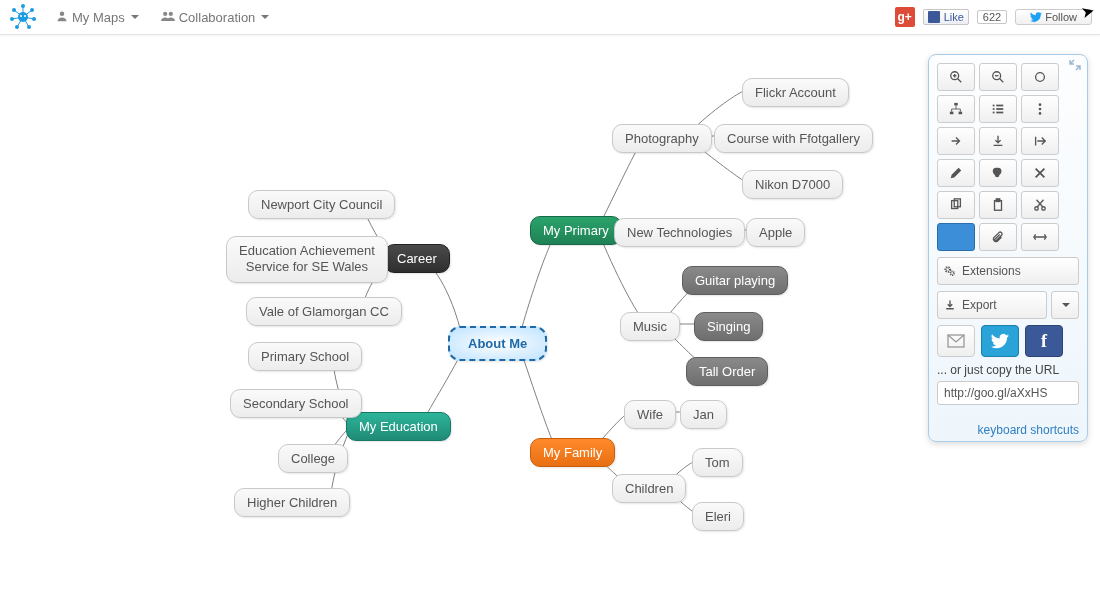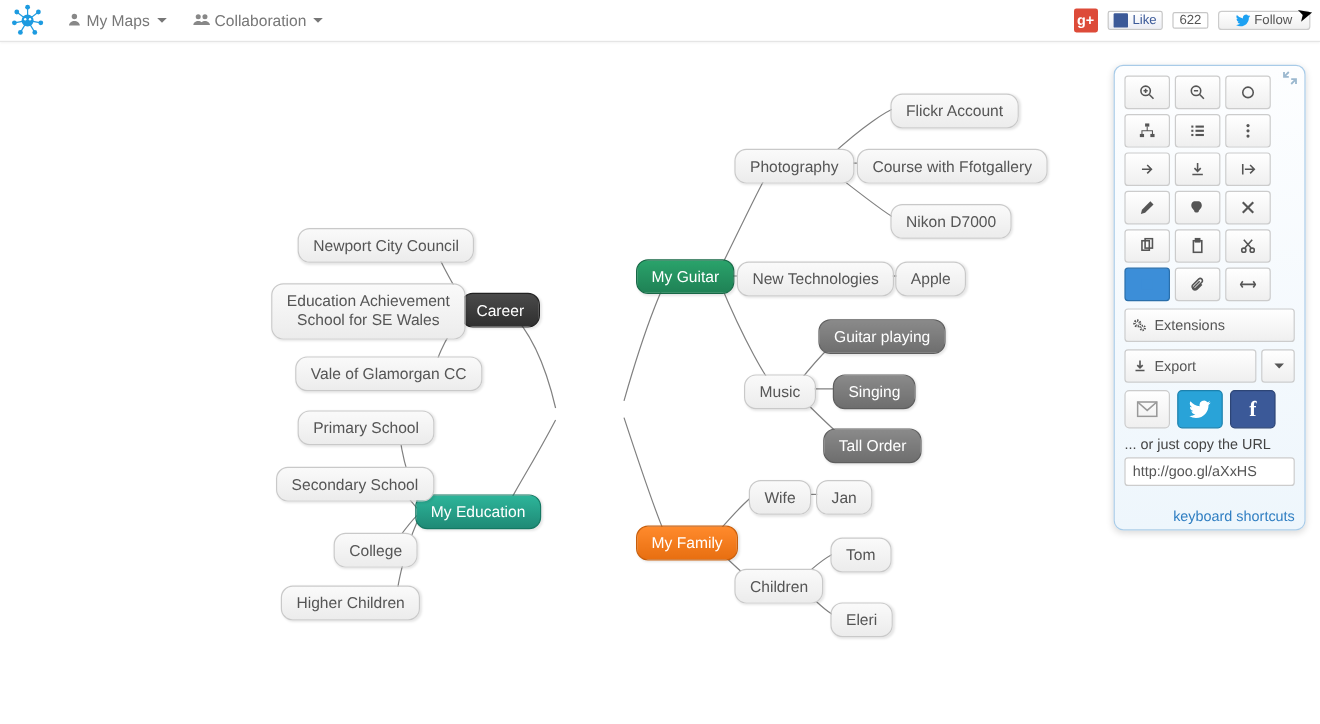--- a/index.html
+++ b/index.html
@@ -164,30 +164,33 @@
       <path d="M596 412 C615 390 625 380 630 378"></path>
       <path d="M596 422 C615 440 625 450 630 452"></path>
 
       <path d="M662 378 C675 378 680 378 686 378"></path>
 
       <path d="M668 448 C685 432 692 428 698 426"></path>
       <path d="M668 456 C685 472 692 478 698 480"></path>
     </g>
   </svg>
 
+  <div class="node root" style="left:448px;top:292px">
+    <span>About Me</span>
+  </div>
 
   <div class="node dark" style="left:384px;top:210px">
     <span>Career</span>
   </div>
   <div class="node" style="left:248px;top:156px">
       <span>Newport City Council</span>
     </div>
   <div class="node" style="left:226px;top:202px;line-height:1.25">
       <span style="white-space:pre-line;text-align:center;display:block">Education Achievement
-School for SE Wales</span>
+Service for SE Wales</span>
     </div>
   <div class="node" style="left:246px;top:263px">
       <span>Vale of Glamorgan CC</span>
     </div>
 
   <div class="node teal" style="left:346px;top:378px">
     <span>My Education</span>
   </div>
   <div class="node" style="left:248px;top:308px">
       <span>Primary School</span>
@@ -196,21 +199,21 @@
       <span>Secondary School</span>
     </div>
   <div class="node" style="left:278px;top:410px">
       <span>College</span>
     </div>
   <div class="node" style="left:234px;top:454px">
       <span>Higher Children</span>
     </div>
 
   <div class="node green" style="left:530px;top:182px">
-      <span>My Guitar</span>
+      <span>My Primary</span>
     </div>
   <div class="node" style="left:612px;top:90px">
       <span>Photography</span>
     </div>
   <div class="node" style="left:742px;top:44px">
       <span>Flickr Account</span>
     </div>
   <div class="node" style="left:714px;top:90px">
       <span>Course with Ffotgallery</span>
     </div>

